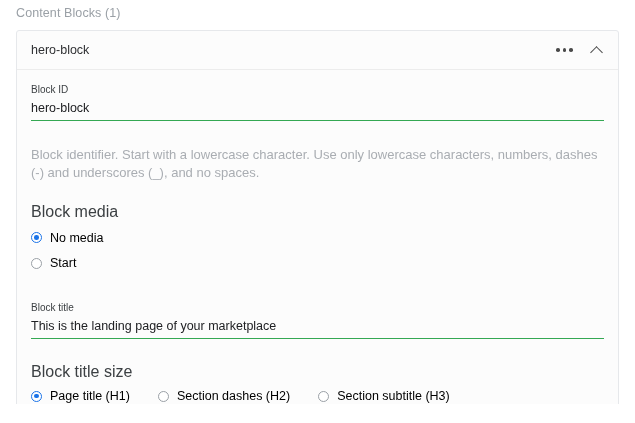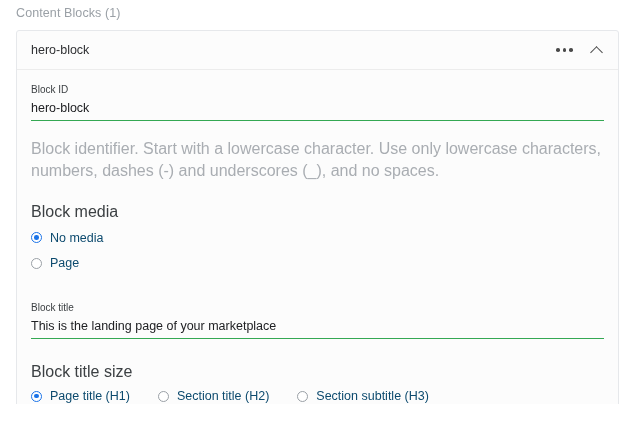--- a/index.html
+++ b/index.html
@@ -105,37 +105,37 @@
     border-bottom: 1.6px solid #34a853;
     background: transparent;
     font-size: 12.5px;
     color: #202124;
     font-family: "Liberation Sans", sans-serif;
     padding: 2px 0 5px 0;
     outline: none;
     display: block;
   }
   .helper-text {
-    font-size: 16px;
+    font-size: 13px;
     color: #a9adb2;
-    margin-top: 17px;
+    margin-top: 25px;
     line-height: 1.35;
   }
   .group-label {
     font-size: 16px;
     color: #3c4043;
     margin-bottom: 8px;
     font-weight: 400;
   }
   .radio-row-vertical .radio-item { margin-bottom: 10px; }
   .radio-item {
     display: inline-flex;
     align-items: center;
     font-size: 12.5px;
-    color: #0c4a6e;
+    color: #000000;
     cursor: pointer;
   }
   .radio-row-horizontal {
     display: flex;
     align-items: flex-start;
   }
   .radio-row-horizontal .radio-item { margin-right: 28px; }
   .radio-mark {
     width: 11px;
     height: 11px;
@@ -196,21 +196,21 @@
 
       <div class="field radio-row-vertical">
         <div class="group-label">Block media</div>
         <div class="radio-item checked">
           <span class="radio-mark"></span>
           <span>No media</span>
         </div>
         <div style="height:0"></div>
         <div class="radio-item">
           <span class="radio-mark"></span>
-          <span>Page</span>
+          <span>Start</span>
         </div>
         <div style="height:0"></div>
       </div>
 
       <div class="sp-2"></div>
 
       <div class="field">
         <div class="field-label">Block title</div>
         <input class="text-input" type="text" value="This is the landing page of your marketplace" style="">
       </div>
@@ -219,21 +219,21 @@
 
       <div class="field">
         <div class="group-label">Block title size</div>
         <div class="radio-row-horizontal">
           <div class="radio-item checked">
             <span class="radio-mark"></span>
             <span>Page title (H1)</span>
           </div>
           <div class="radio-item">
             <span class="radio-mark"></span>
-            <span>Section title (H2)</span>
+            <span>Section dashes (H2)</span>
           </div>
           <div class="radio-item">
             <span class="radio-mark"></span>
             <span>Section subtitle (H3)</span>
           </div>
         </div>
       </div>
 
       <div class="sp-4"></div>
 

